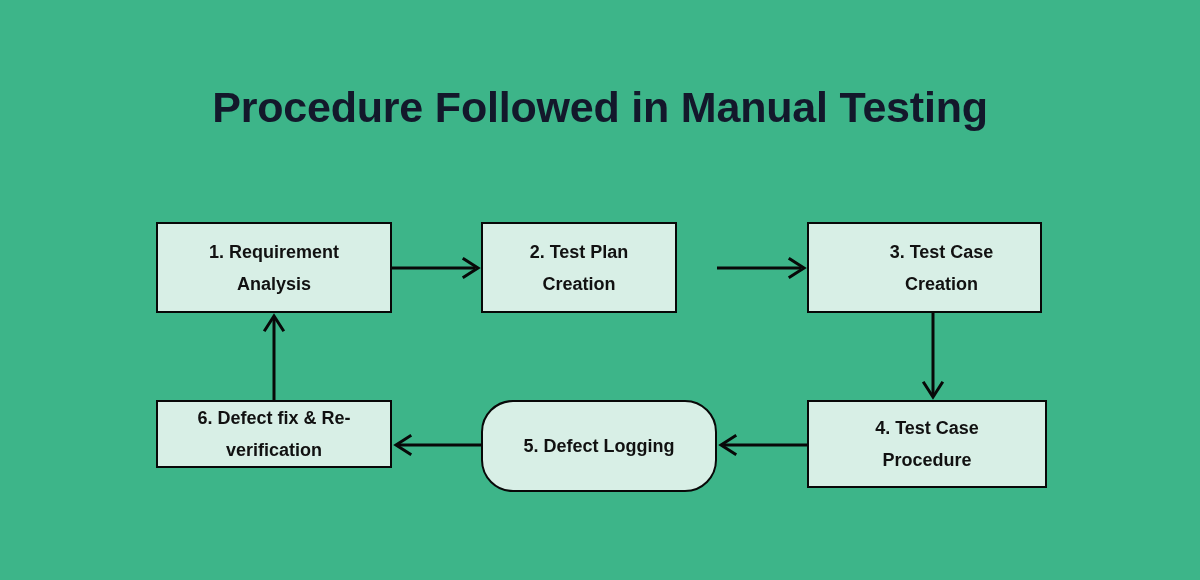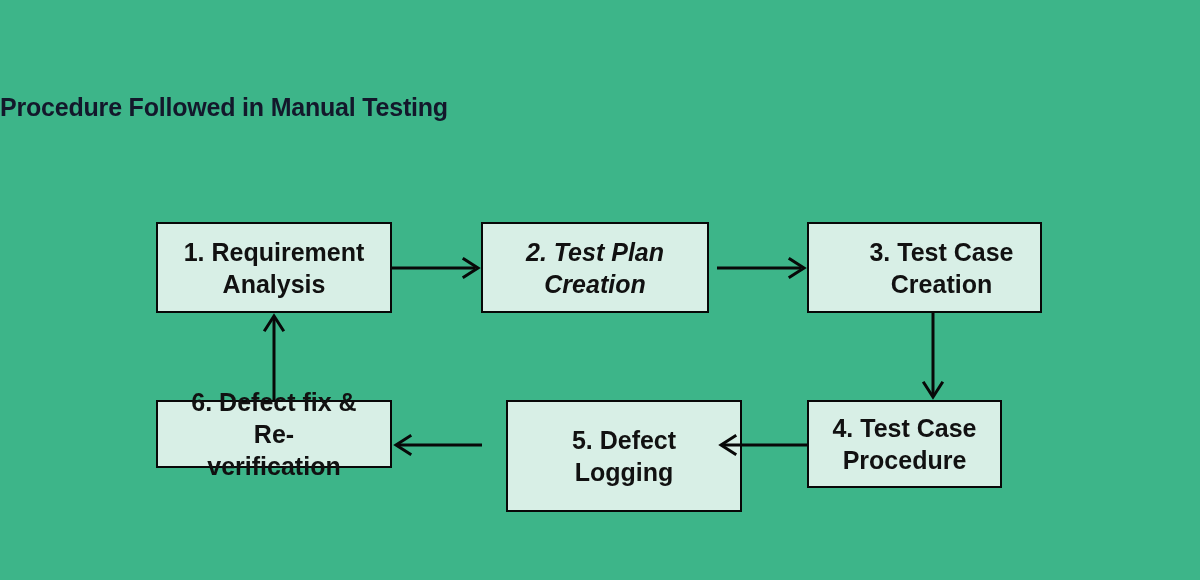--- a/index.html
+++ b/index.html
@@ -18,55 +18,55 @@
     width: 1200px;
     height: 580px;
     background: #3DB589;
     overflow: hidden;
   }
   #title {
     position: absolute;
     left: 0;
     top: 83px;
     width: 1200px;
-    text-align: left;
-    font-size: 25px;
+    text-align: center;
+    font-size: 43px;
     font-weight: bold;
     color: #13182B;
     letter-spacing: -0.2px;
     line-height: 48px;
     white-space: nowrap;
   }
   .node {
     position: absolute;
     box-sizing: border-box;
     background: #D8EFE6;
     border: 2px solid #080808;
     display: flex;
     align-items: center;
     justify-content: center;
     text-align: center;
     color: #111111;
-    font-size: 25px;
+    font-size: 18px;
     font-weight: bold;
     line-height: 32px;
     padding: 0 14px;
   }
   .node-label {
     display: block;
     width: 100%;
   }
   
   #node-1 { left: 156px; top: 222px; width: 236px; height: 91px; }
-  #node-2 { left: 481px; top: 222px; width: 228px; height: 91px; font-style: italic; }
+  #node-2 { left: 481px; top: 222px; width: 196px; height: 91px; }
   #node-3 { left: 807px; top: 222px; width: 235px; height: 91px; padding-left: 48px; }
   
   #node-6 { left: 156px; top: 400px; width: 236px; height: 68px; }
-  #node-5 { left: 506px; top: 400px; width: 236px; height: 112px; }
-  #node-4 { left: 807px; top: 400px; width: 195px; height: 88px; text-align: center; }
+  #node-5 { left: 481px; top: 400px; width: 236px; height: 92px; border-radius: 32px; }
+  #node-4 { left: 807px; top: 400px; width: 240px; height: 88px; text-align: center; }
 
   .arrow {
     position: absolute;
   }
   .arrow svg {
     display: block;
     overflow: visible;
   }
   #arrow-1-2 { left: 392px; top: 254px; width: 90px; height: 28px; }
   #arrow-2-3 { left: 717px; top: 254px; width: 91px; height: 28px; }

